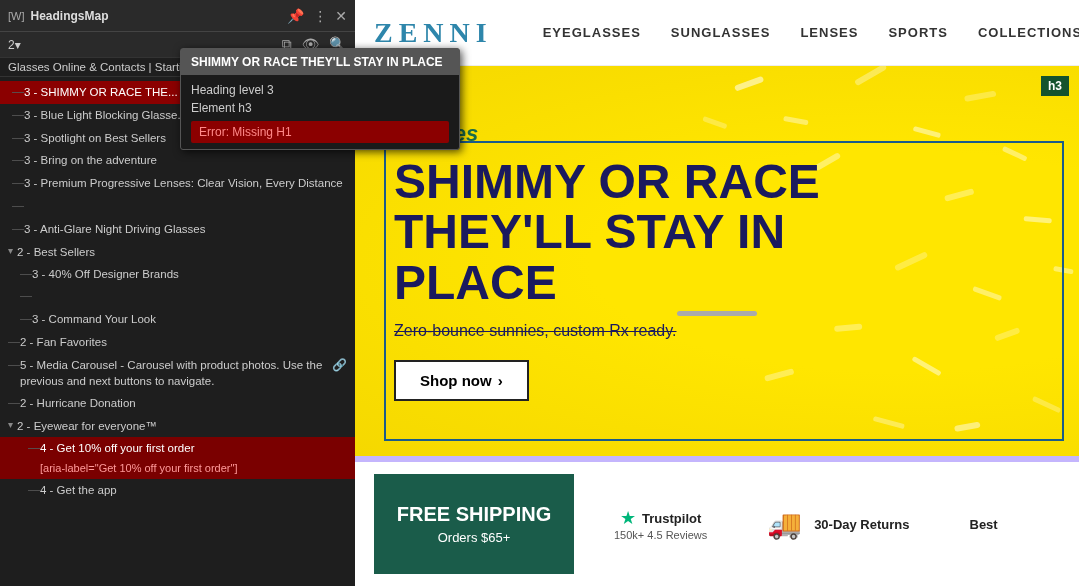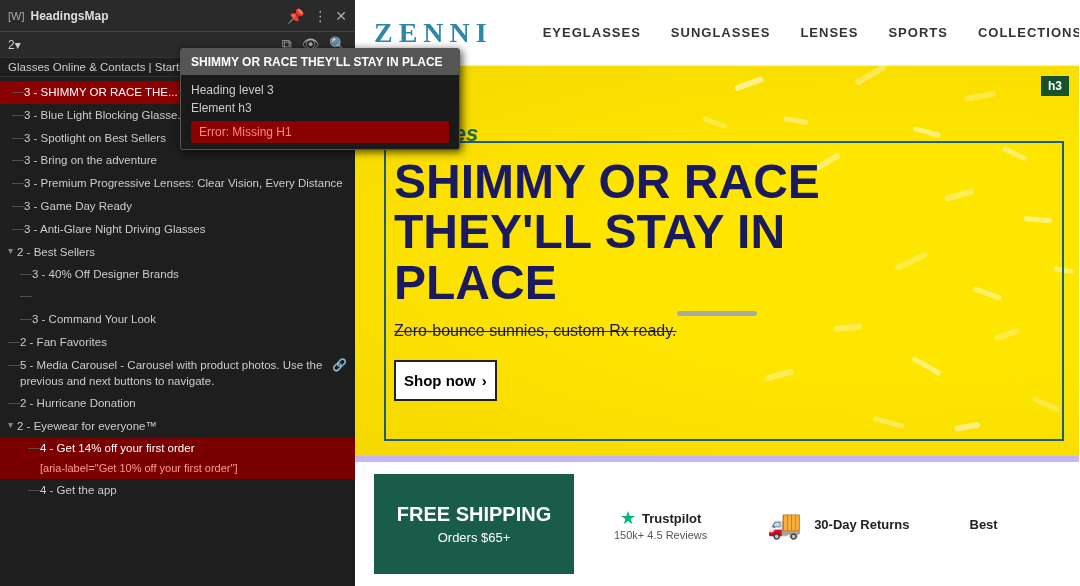--- a/index.html
+++ b/index.html
@@ -222,21 +222,21 @@
       font-size: 16px;
       color: #1a1a5e;
       text-decoration: line-through;
       margin-bottom: 20px;
     }
     #shop-now-btn {
       display: inline-flex;
       align-items: center;
       background: #fff;
       border: 2px solid #222;
-      padding: 10px 8px;
+      padding: 10px 24px;
       font-size: 15px;
       font-weight: bold;
       cursor: pointer;
       gap: 6px;
     }
     
     #h3-badge {
       position: absolute;
       top: 10px;
       right: 10px;
@@ -378,21 +378,20 @@
     <div class="heading-item">
       <span class="tree-connector">—</span>
       <span class="item-text">3 - Bring on the adventure</span>
     </div>
     <div class="heading-item">
       <span class="tree-connector">—</span>
       <span class="item-text">3 - Premium Progressive Lenses: Clear Vision, Every Distance</span>
     </div>
     <div class="heading-item">
       <span class="tree-connector">—</span>
-      <span class="item-text">3 - Game Day Ready</span>
     </div>
     <div class="heading-item">
       <span class="tree-connector">—</span>
       <span class="item-text">3 - Anti-Glare Night Driving Glasses</span>
     </div>
 
     <div class="heading-item" style="padding-left:8px;">
       <span class="collapse-arrow">▾</span>
       <span class="item-text">2 - Best Sellers</span>
     </div>
@@ -425,21 +424,21 @@
     </div>
 
     <div class="heading-item" style="padding-left:8px;">
       <span class="collapse-arrow">▾</span>
       <span class="item-text">2 - Eyewear for everyone™</span>
     </div>
 
     <div class="heading-item" style="padding-left:28px; background:#7a0000; color:#fff; flex-direction:column; align-items:flex-start;">
       <div style="display:flex; align-items:flex-start; gap:4px; width:100%;">
         <span class="tree-connector">—</span>
-        <span class="item-text" style="color:#fff;">4 - Get 14% off your first order</span>
+        <span class="item-text" style="color:#fff;">4 - Get 10% off your first order</span>
       </div>
       <div style="padding-left:12px; color:#ff9999; font-size:11px;">[aria-label="Get 10% off your first order"]</div>
     </div>
 
     <div class="heading-item" style="padding-left:28px;">
       <span class="tree-connector">—</span>
       <span class="item-text">4 - Get the app</span>
     </div>
   </div>
 

